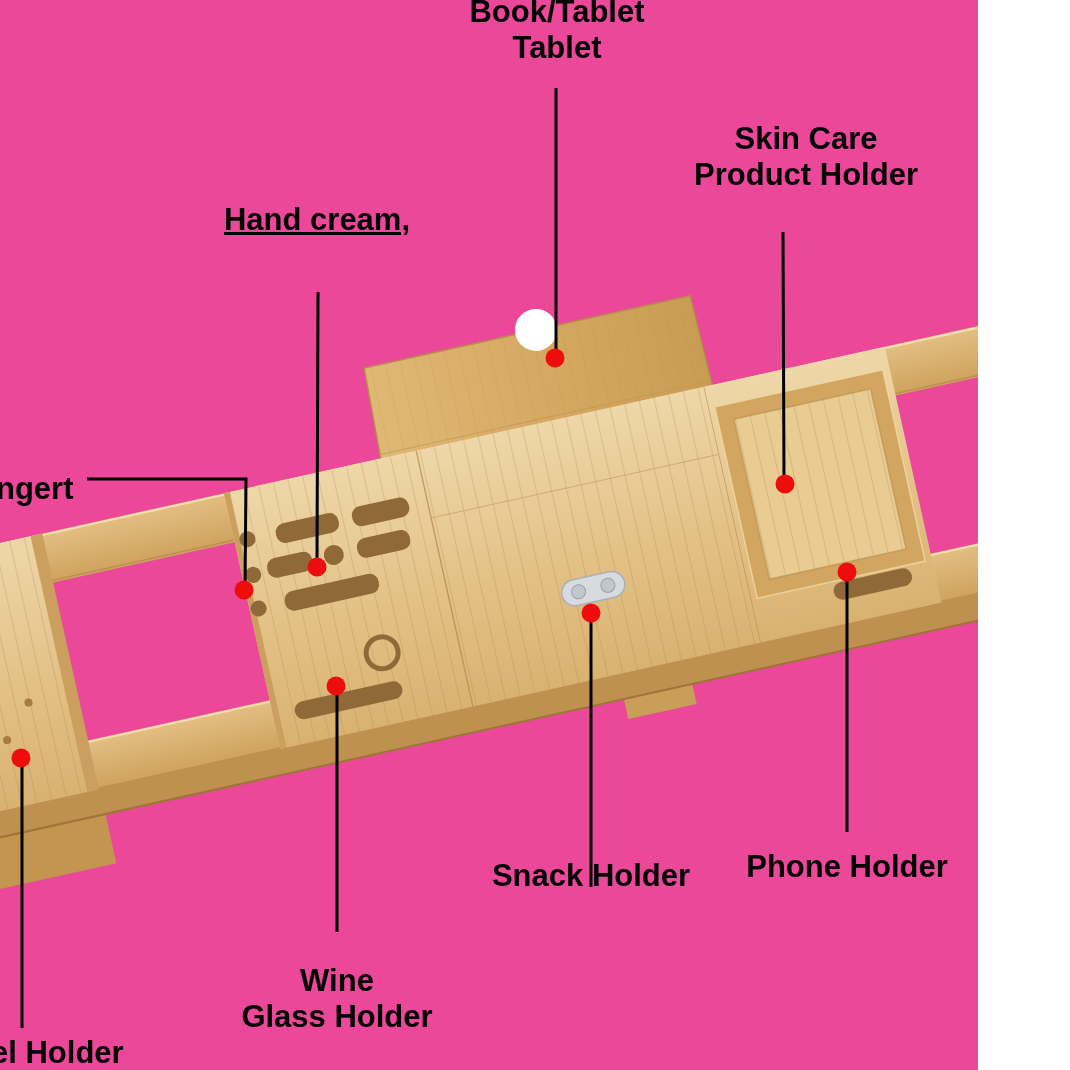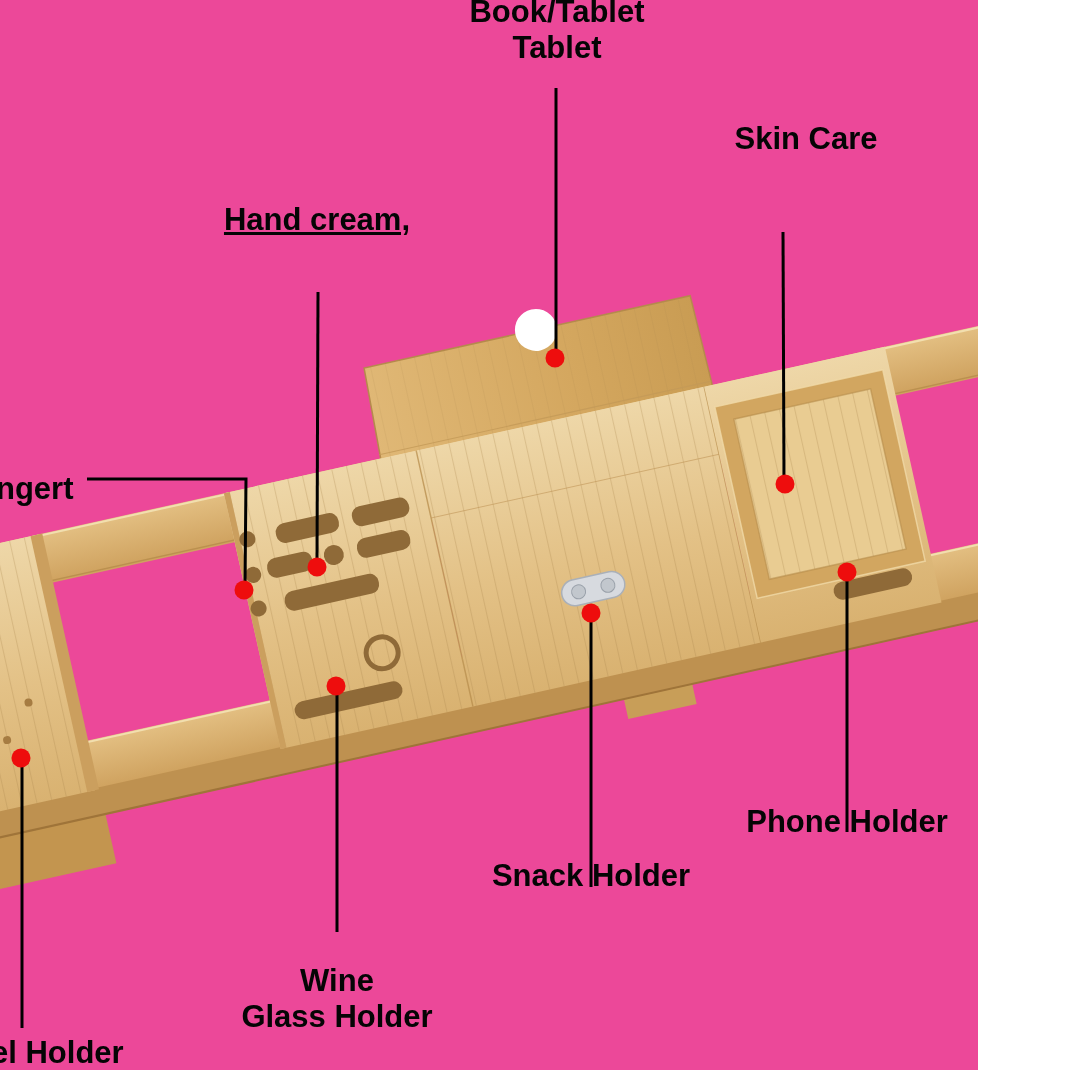--- a/index.html
+++ b/index.html
@@ -15,21 +15,21 @@
     text-align:center;
     white-space:nowrap;
     transform:translateX(-50%);
   }
   .lbl span{display:block;}
   .lbl.edge{transform:none;text-align:left;}
   #lbl-book {left:557px;top:-6px;}
   #lbl-skin {left:783px;top:121px;margin-left:23px;}
   #lbl-hand {left:317px;top:202px;text-decoration:underline;}
   #lbl-ngert{left:-4px;top:471px;}
-  #lbl-phone{left:847px;top:804px;}
+  #lbl-phone{left:847px;top:849px;}
   #lbl-snack{left:591px;top:858px;}
   #lbl-wine {left:337px;top:963px;}
   #lbl-towel{left:-9px;top:1035px;}
 </style>
 </head>
 <body>
 
 <div class="canvas">
 
   <svg width="1070" height="1070" viewBox="0 0 1070 1070">
@@ -160,20 +160,21 @@
     </g>
   </svg>
 
   <div class="lbl" id="lbl-book">
     <span>Book/Tablet</span>
     <span>Tablet</span>
   </div>
 
   <div class="lbl" id="lbl-skin">
     <span>Skin Care</span>
+    <span>Product Holder</span>
   </div>
 
   <div class="lbl" id="lbl-hand">
     <span>Hand cream,</span>
   </div>
 
   <div class="lbl edge" id="lbl-ngert">
     <span>ngert</span>
   </div>
 

